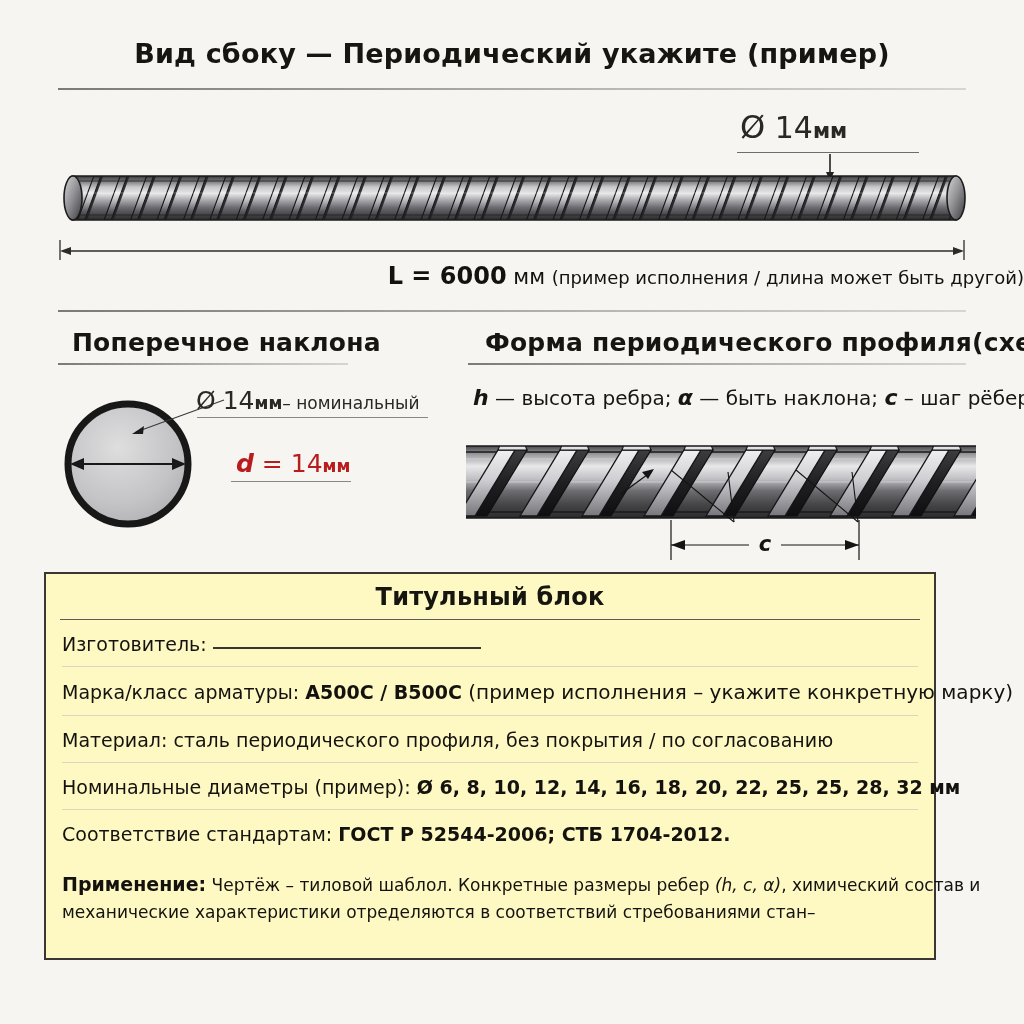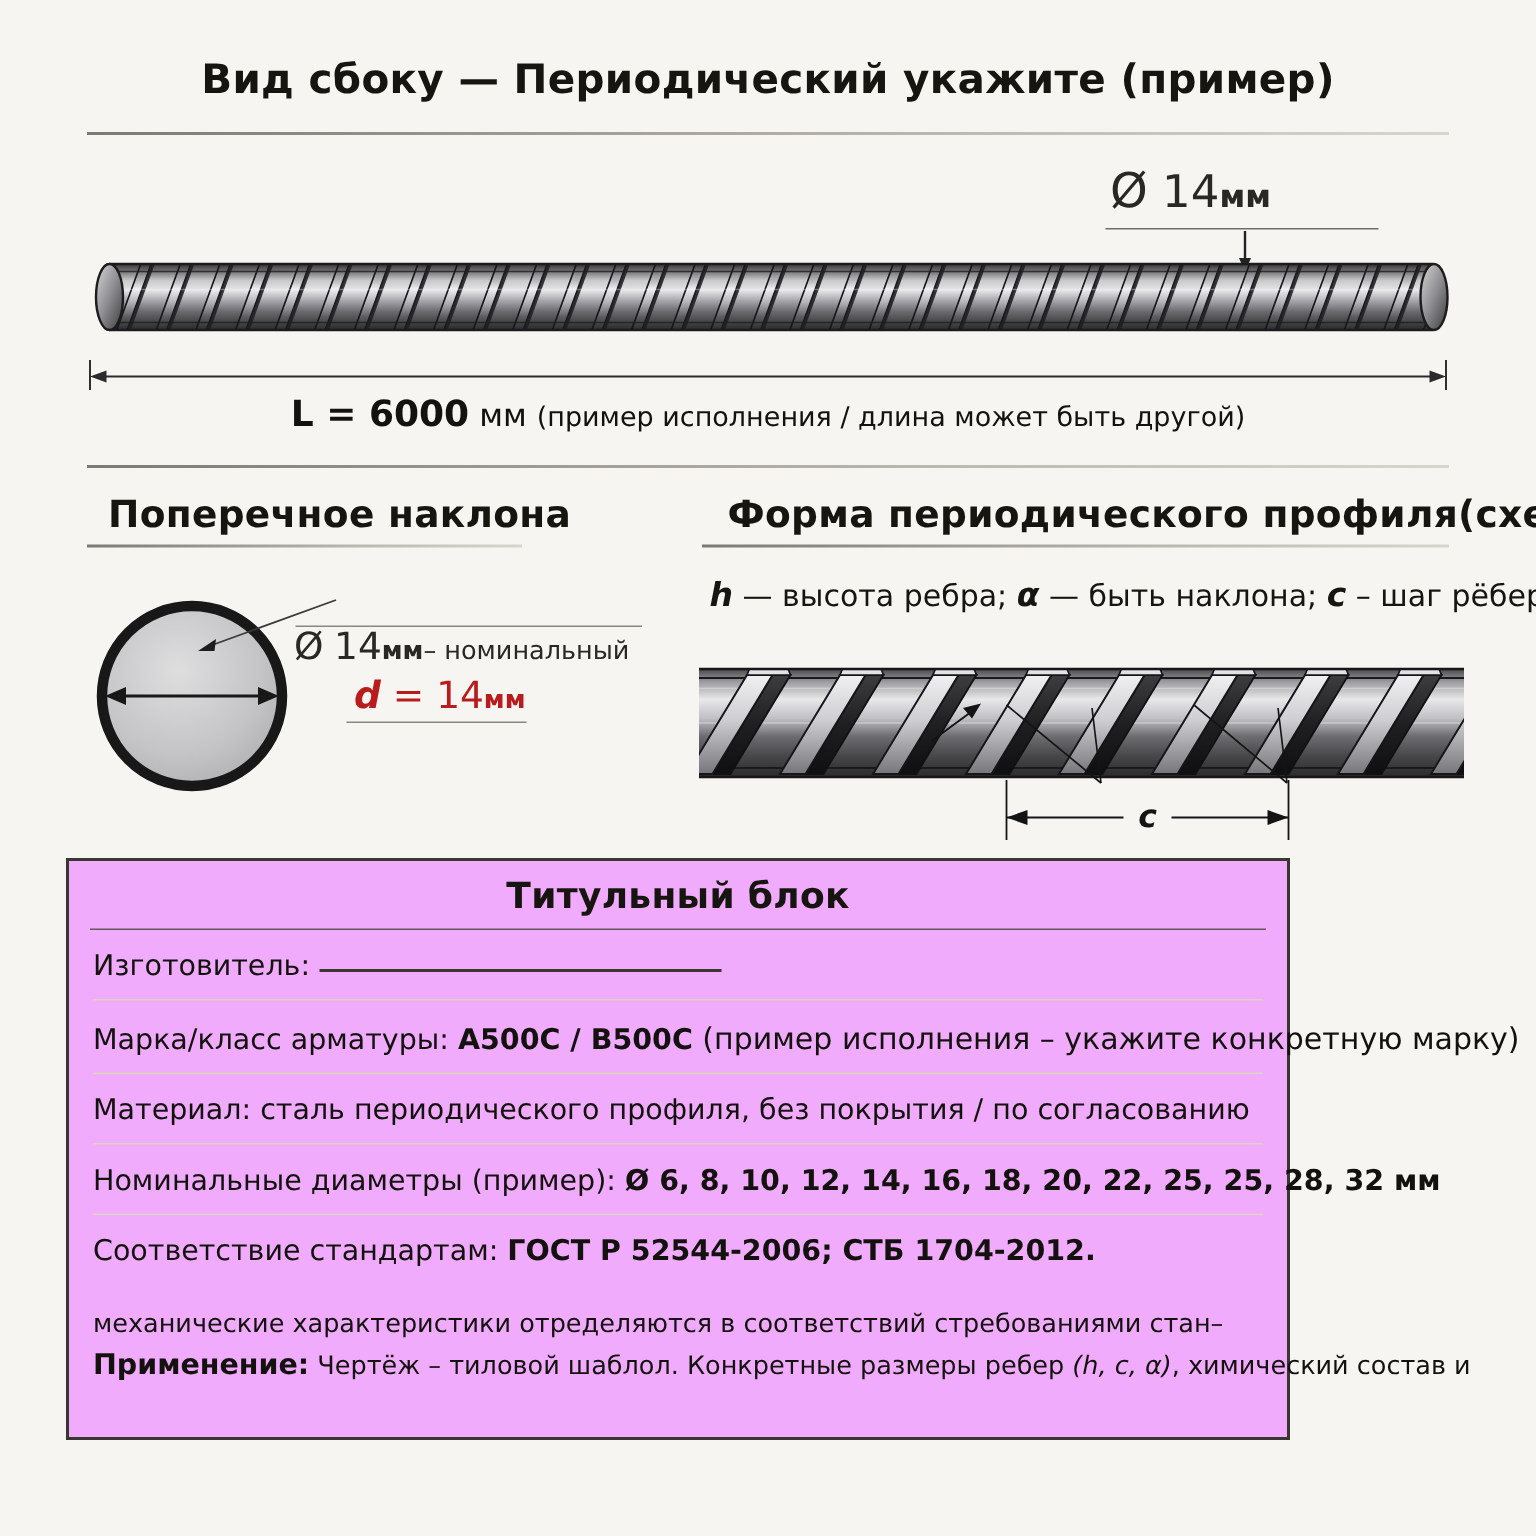--- a/index.html
+++ b/index.html
@@ -34,55 +34,55 @@
   
   #dia-callout{position:absolute;left:740px;top:108px;}
   #dia-callout .txt{font-size:30px;font-weight:500;white-space:nowrap;color:#2a2824;}
   #dia-callout .txt .unit{font-size:21px;font-weight:600;}
   #dia-callout .oslash{font-size:32px;font-weight:400;}
   #dia-underline{position:absolute;left:737px;top:152px;width:182px;height:1px;background:#6f6d68;}
   #dia-arrow{position:absolute;left:823px;top:154px;}
 
   
   #len-dim{position:absolute;left:58px;top:240px;width:908px;height:22px;}
-  #len-label{position:absolute;left:0;top:262px;width:1024px;text-align:center;
+  #len-label{position:absolute;left:0;top:262px;width:1024px;text-align:right;
     font-size:21px;color:#14120f;white-space:nowrap;}
   #len-label .big{font-size:24px;font-weight:700;}
   #len-label .small{font-size:18px;}
 
   
   #mid-divider{position:absolute;left:58px;top:310px;width:908px;}
 
   
   #cs-title{position:absolute;left:72px;top:328px;}
   #cs-rule{position:absolute;left:58px;top:363px;width:290px;}
   #cs-circle{position:absolute;left:62px;top:398px;}
-  #cs-dia-label{position:absolute;left:196px;top:386px;font-size:22px;white-space:nowrap;color:#2a2824;margin-top:30px;}
+  #cs-dia-label{position:absolute;left:196px;top:386px;font-size:22px;white-space:nowrap;color:#2a2824;}
   #cs-dia-label .oslash{font-size:25px;}
   #cs-dia-label .num{font-size:25px;font-weight:500;}
   #cs-dia-label .unit{font-size:17px;font-weight:600;}
   #cs-dia-label .nom{font-size:17px;font-weight:500;}
   #cs-dia-underline{position:absolute;left:197px;top:417px;width:231px;height:1px;background:#8a8782;}
   #cs-d-label{position:absolute;left:236px;top:449px;font-size:25px;white-space:nowrap;color:#b91c1c;}
   #cs-d-label i{font-style:italic;font-weight:700;}
   #cs-d-label .unit{font-size:17px;font-weight:600;font-style:normal;}
   #cs-d-underline{position:absolute;left:231px;top:481px;width:120px;height:1px;background:#8a8782;}
   #cs-leader{position:absolute;left:120px;top:398px;}
 
   
   #pf-title{position:absolute;left:485px;top:328px;}
   #pf-rule{position:absolute;left:468px;top:363px;width:498px;}
   #pf-legend{position:absolute;left:473px;top:385px;font-size:20px;white-space:nowrap;color:#17150f;}
   #pf-legend i{font-style:italic;font-weight:700;font-size:22px;}
   #pf-detail{position:absolute;left:466px;top:432px;}
 
   
   #title-block{
-    position:absolute;left:44px;top:572px;width:816px;height:388px;
-    background:#f0abfc;border:2px solid #3a3733;box-sizing:border-box;
+    position:absolute;left:44px;top:572px;width:892px;height:388px;
+    background:#fef9c3;border:2px solid #3a3733;box-sizing:border-box;
   }
   #tb-head{text-align:center;padding-top:9px;}
   #tb-head .sec-title{font-size:24px;}
   #tb-head-rule{margin:8px 14px 0 14px;height:1px;background:#5e5b56;}
   .tb-row{
     position:relative;margin:0 16px;padding:13px 0 11px 0;
     border-bottom:1px solid #ded3bd;
     font-size:19px;color:#14120f;white-space:nowrap;
   }
   .tb-row.last{border-bottom:none;}
@@ -411,20 +411,20 @@
 
     <div class="tb-row">
       <span class="lbl">Номинальные диаметры (пример): </span><span class="val">Ø 6, 8, 10, 12, 14, 16, 18, 20, 22, 25, 25, 28, 32 мм</span>
     </div>
 
     <div class="tb-row last">
       <span class="lbl">Соответствие стандартам:  </span><span class="val">ГОСТ Р 52544-2006; СТБ 1704-2012.</span>
     </div>
 
     <div id="tb-note">
-      <div class="nowrap">механические характеристики отределяются в соответствий стребованиями стан–</div>
       <div class="nowrap">
         <span class="hdr">Применение:</span><span> Чертёж – тиловой шаблол. Конкретные размеры ребер </span><i>(h, c, α)</i><span>, химический состав и</span>
       </div>
+      <div class="nowrap">механические характеристики отределяются в соответствий стребованиями стан–</div>
     </div>
   </div>
 
 </div>
 
 </body></html>

